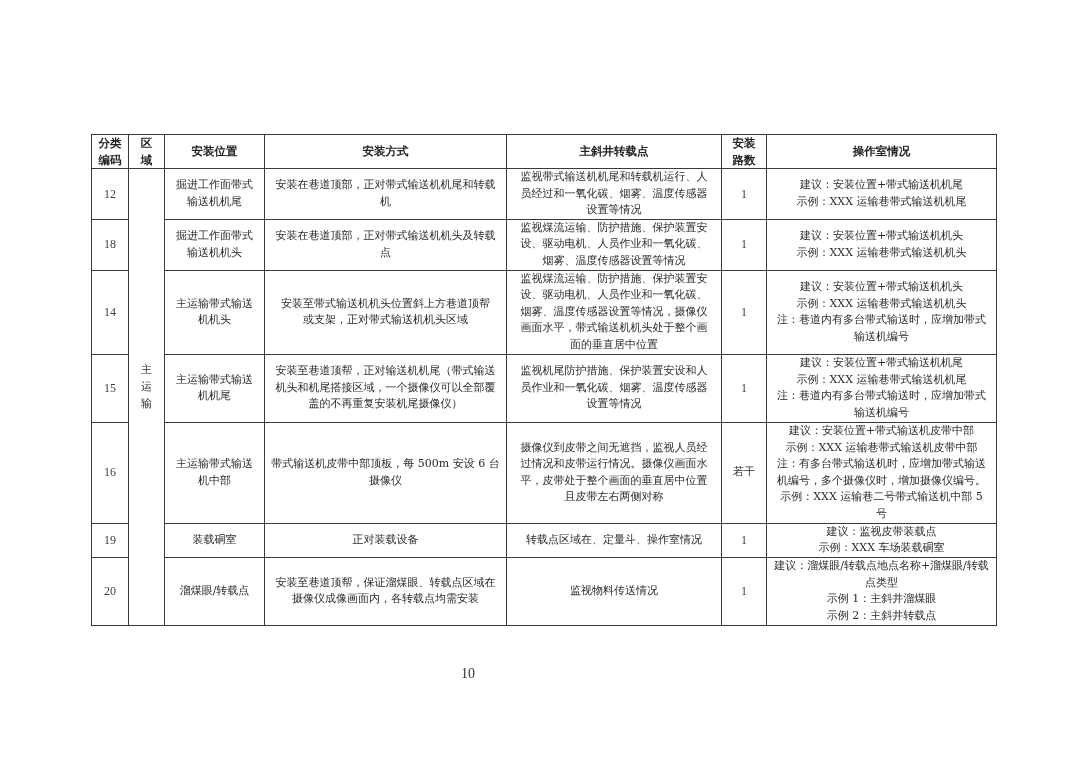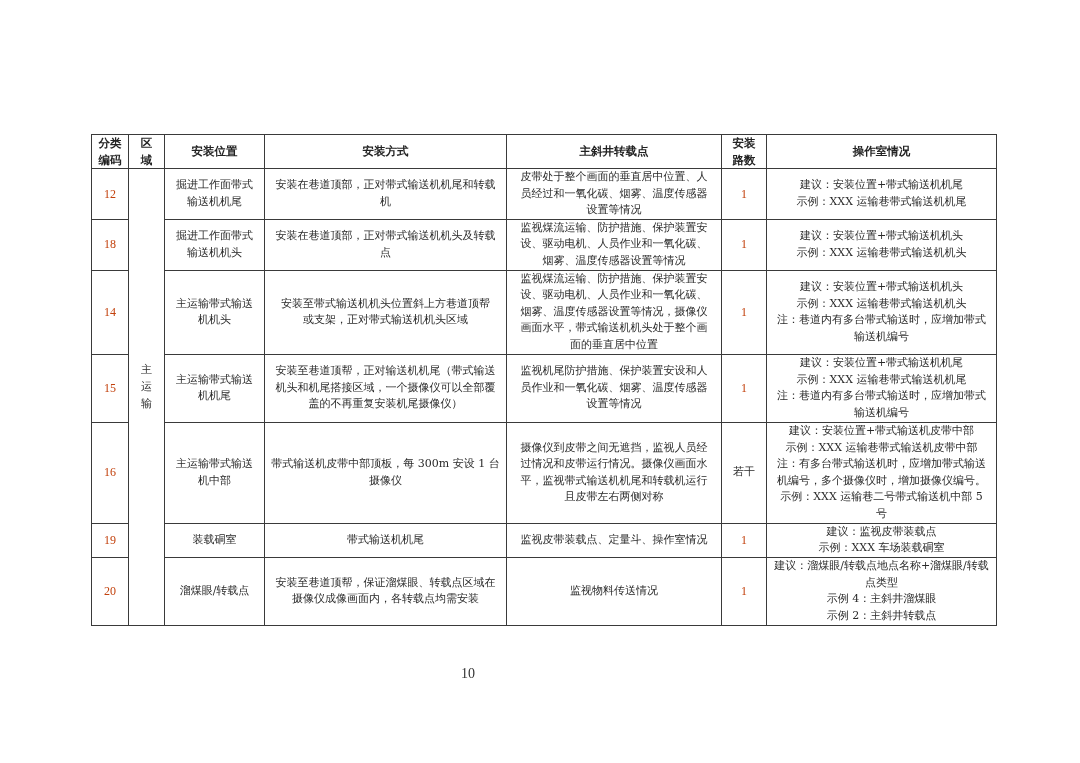--- a/index.html
+++ b/index.html
@@ -12,21 +12,21 @@
     border-collapse:collapse; table-layout:fixed;
     width:905px;
   }
   .page-table td, .page-table th {
     border:1px solid #3a3a3a;
     text-align:center; vertical-align:middle;
     font-size:11px; line-height:16.5px; padding:0 3px;
     font-weight:normal; white-space:pre-line;
   }
   .page-table th { font-weight:bold; font-size:11.5px; color:#222; }
-  .page-table .num { font-family:"Liberation Serif", serif; font-size:12px; color:#c2410c; }
+  .page-table .num { font-family:"Liberation Serif", serif; font-size:12px; color:#404040; }
   .page-table .region { vertical-align:middle; line-height:17px; }
   .page-number {
     position:absolute; left:0; width:936px; top:666px;
     text-align:center; font-size:14px; font-family:"Liberation Serif", serif; color:#333;
   }
 </style>
 </head>
 <body>
 
 <table class="page-table">
@@ -54,21 +54,21 @@
   </tr>
   <tr style="height:50px">
     <td class="num">12</td>
     <td class="region" rowspan="7"><span style="display:inline-block;margin-top:-20px">主
 运
 输</span></td>
     <td>掘进工作面带式
 输送机机尾</td>
     <td>安装在巷道顶部，正对带式输送机机尾和转载
 机</td>
-    <td>皮带处于整个画面的垂直居中位置、人
+    <td>监视带式输送机机尾和转载机运行、人
 员经过和一氧化碳、烟雾、温度传感器
 设置等情况</td>
     <td class="num">1</td>
     <td>建议：安装位置+带式输送机机尾
 示例：XXX 运输巷带式输送机机尾</td>
   </tr>
   <tr style="height:51px">
     <td class="num">18</td>
     <td>掘进工作面带式
 输送机机头</td>
@@ -111,51 +111,51 @@
     <td class="num">1</td>
     <td>建议：安装位置+带式输送机机尾
 示例：XXX 运输巷带式输送机机尾
 注：巷道内有多台带式输送时，应增加带式
 输送机编号</td>
   </tr>
   <tr style="height:101px">
     <td class="num">16</td>
     <td>主运输带式输送
 机中部</td>
-    <td>带式输送机皮带中部顶板，每 300m 安设 1 台
+    <td>带式输送机皮带中部顶板，每 500m 安设 6 台
 摄像仪</td>
     <td>摄像仪到皮带之间无遮挡，监视人员经
 过情况和皮带运行情况。摄像仪画面水
-平，监视带式输送机机尾和转载机运行
+平，皮带处于整个画面的垂直居中位置
 且皮带左右两侧对称</td>
     <td>若干</td>
     <td>建议：安装位置+带式输送机皮带中部
 示例：XXX 运输巷带式输送机皮带中部
 注：有多台带式输送机时，应增加带式输送
 机编号，多个摄像仪时，增加摄像仪编号。
 示例：XXX 运输巷二号带式输送机中部 5
 号</td>
   </tr>
   <tr style="height:34px">
     <td class="num">19</td>
     <td>装载硐室</td>
-    <td>带式输送机机尾</td>
-    <td>监视皮带装载点、定量斗、操作室情况</td>
+    <td>正对装载设备</td>
+    <td>转载点区域在、定量斗、操作室情况</td>
     <td class="num">1</td>
     <td>建议：监视皮带装载点
 示例：XXX 车场装载硐室</td>
   </tr>
   <tr style="height:68px">
     <td class="num">20</td>
     <td>溜煤眼/转载点</td>
     <td>安装至巷道顶帮，保证溜煤眼、转载点区域在
 摄像仪成像画面内，各转载点均需安装</td>
     <td>监视物料传送情况</td>
     <td class="num">1</td>
     <td>建议：溜煤眼/转载点地点名称+溜煤眼/转载
 点类型
-示例 4：主斜井溜煤眼
+示例 1：主斜井溜煤眼
 示例 2：主斜井转载点</td>
   </tr>
 </tbody>
   </table>
 
 <div class="page-number">10</div>
 
 </body></html>

